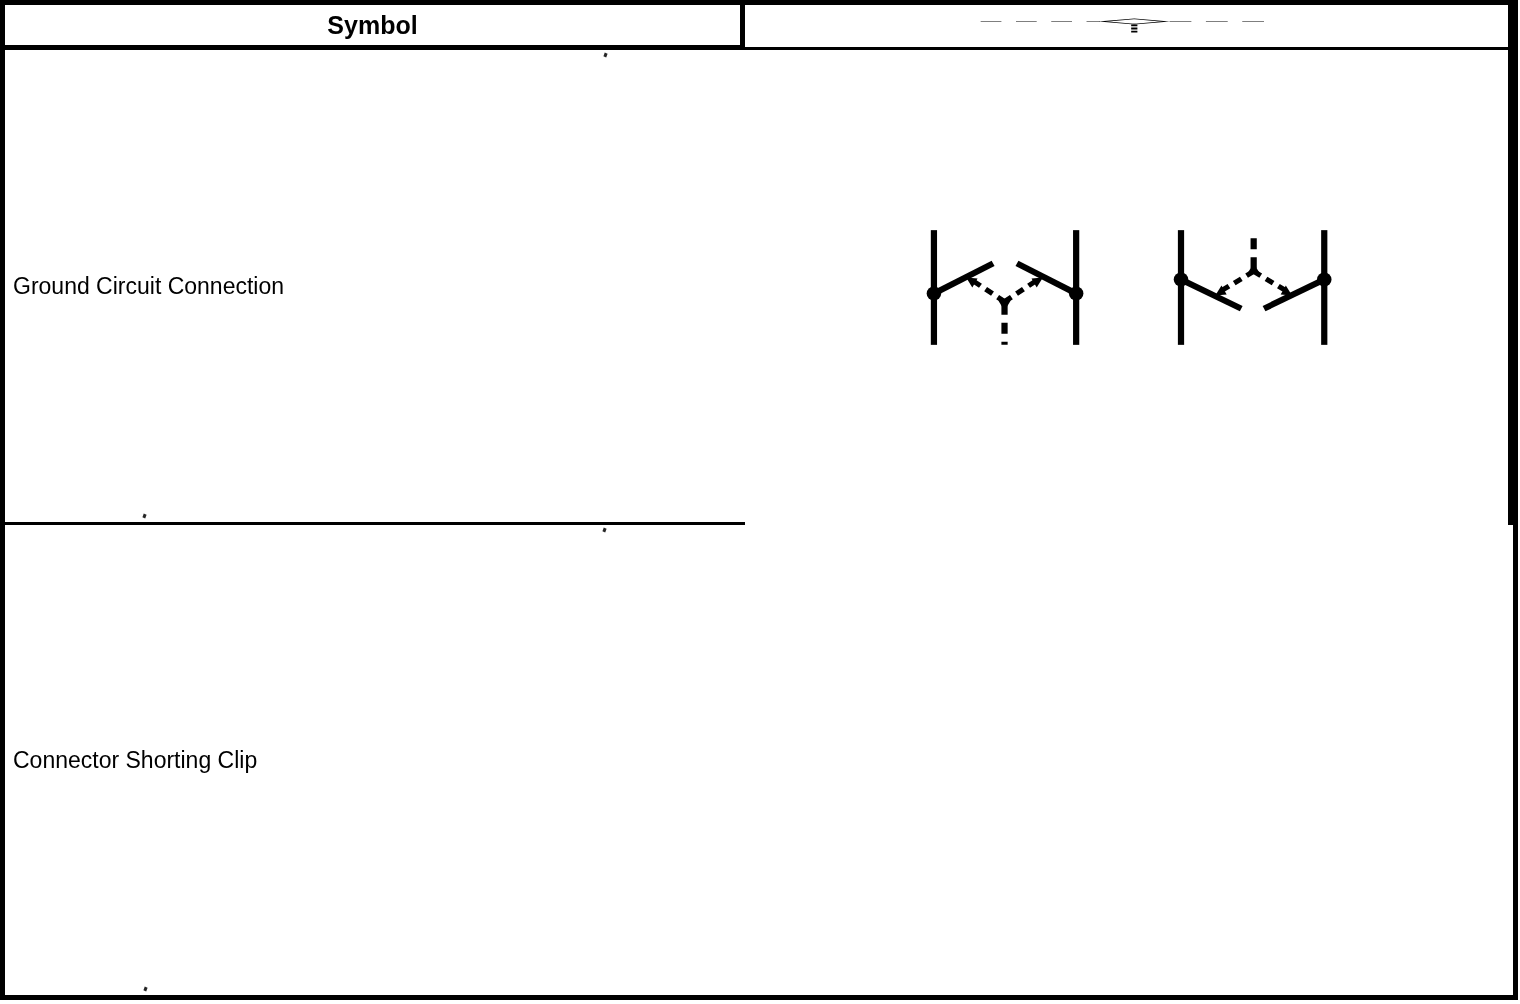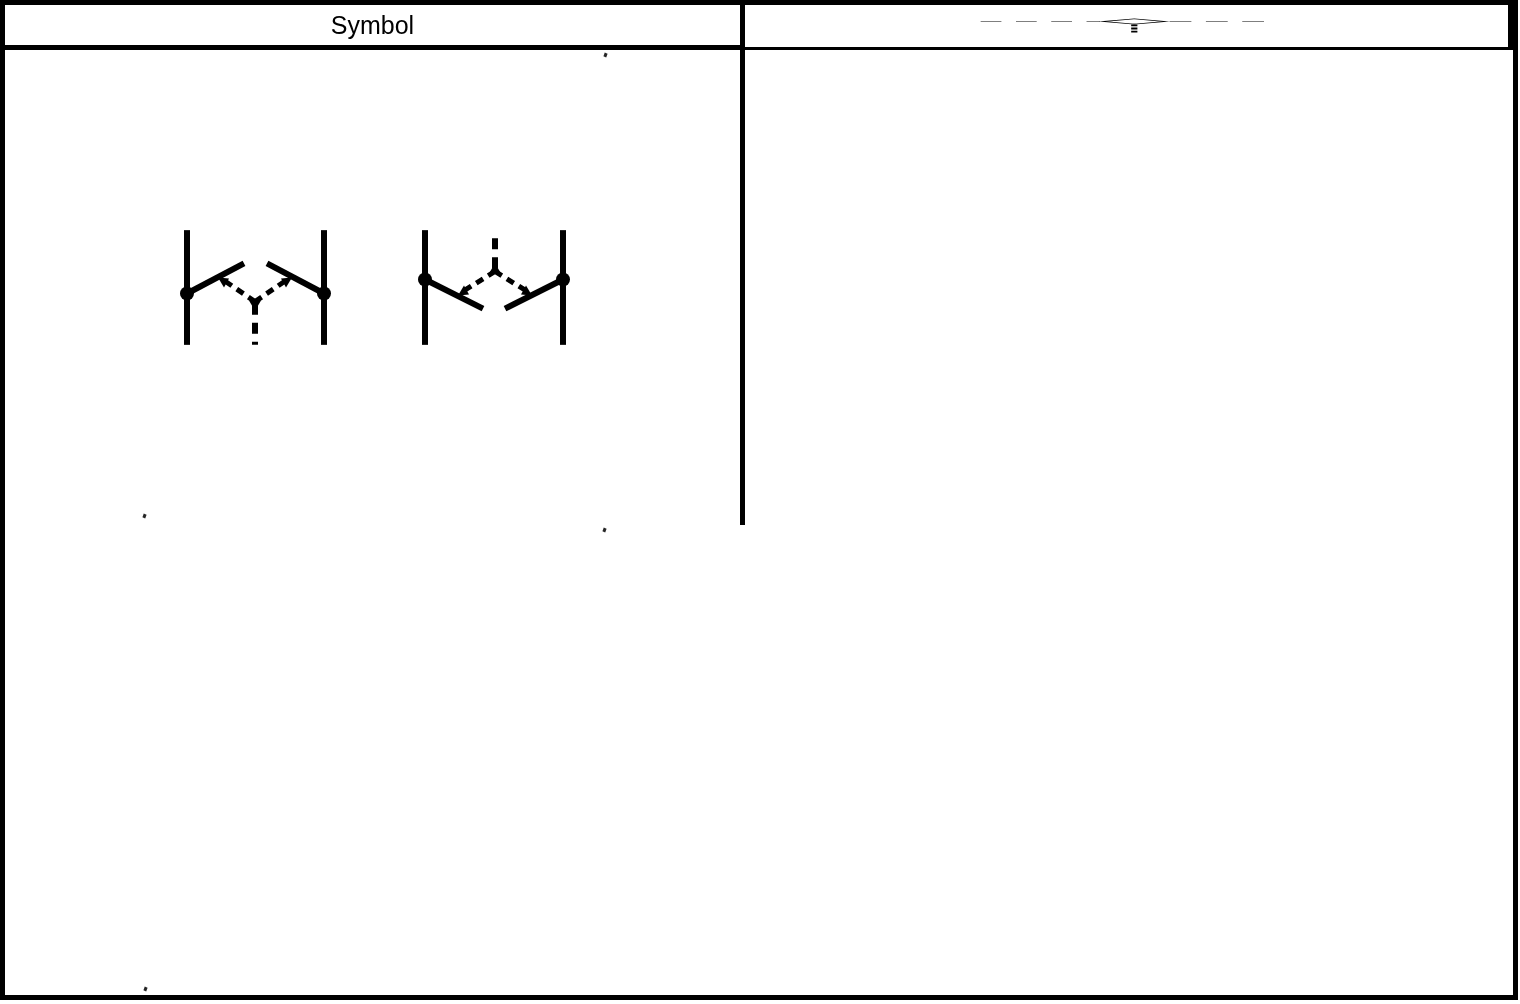--- a/index.html
+++ b/index.html
@@ -22,21 +22,21 @@
     display: grid;
     grid-template-columns: 740px 1fr;
     grid-template-rows: 45px 475px 1fr;
     background: #ffffff;
   }
   .cell { position: relative; background: #ffffff; }
   .col1 { border-right: 5px solid #000000; }
   .hdr  {
     border-bottom: 5px solid #000000;
     display: flex; align-items: center; justify-content: center;
-    font-weight: normal; font-size: 25px; color: #000000;
+    font-weight: bold; font-size: 25px; color: #000000;
     letter-spacing: 0px;
   }
   .row1 { border-bottom: 3px solid #000000; }
   .desc {
     display: flex; align-items: center; justify-content: flex-start;
     padding-left: 8px;
     font-size: 23px; font-weight: normal; color: #000000;
   }
   .symcell svg { position: absolute; left: 0; top: 0; width: 100%; height: 100%; display: block; }
   .stray {
@@ -62,20 +62,21 @@
 
           <path d="M227 185 H342" stroke-dasharray="20 14"></path>
           <path d="M409 185 H512" stroke-dasharray="21 14"></path>
 
           <polygon points="345,185 375,155 405,185 375,215" fill="#ffffff"></polygon>
 
           <path d="M375 220 V315" stroke-dasharray="20 14"></path>
         </g>
       </svg>
     </div>
+    <div class="cell desc row1">Ground Circuit Connection</div>
 
     <div class="cell symcell col1">
       <svg viewBox="0 0 735 472" preserveAspectRatio="none">
 
         <g>
           <g stroke="#000000" fill="none" stroke-width="6">
             <path d="M182 179 V293"></path>
             <path d="M319 179 V293"></path>
             <path d="M182 242 L239 212"></path>
             <path d="M319 242 L262 212"></path>
@@ -109,20 +110,21 @@
           <g fill="#000000" stroke="none">
             <circle cx="420" cy="228" r="7"></circle>
             <circle cx="558" cy="228" r="7"></circle>
             <polygon points="453,244 459,234 464,243"></polygon>
             <polygon points="527,244 521,234 516,243"></polygon>
             <polygon points="490,212 484,222 496,222"></polygon>
           </g>
         </g>
       </svg>
     </div>
+    <div class="cell desc">Connector Shorting Clip</div>
 
   </div>
 
   <div class="stray" style="left:604px; top:53px;"></div>
   <div class="stray" style="left:143px; top:514px;"></div>
   <div class="stray" style="left:603px; top:528px;"></div>
   <div class="stray" style="left:144px; top:987px;"></div>
 
 </div>
 

